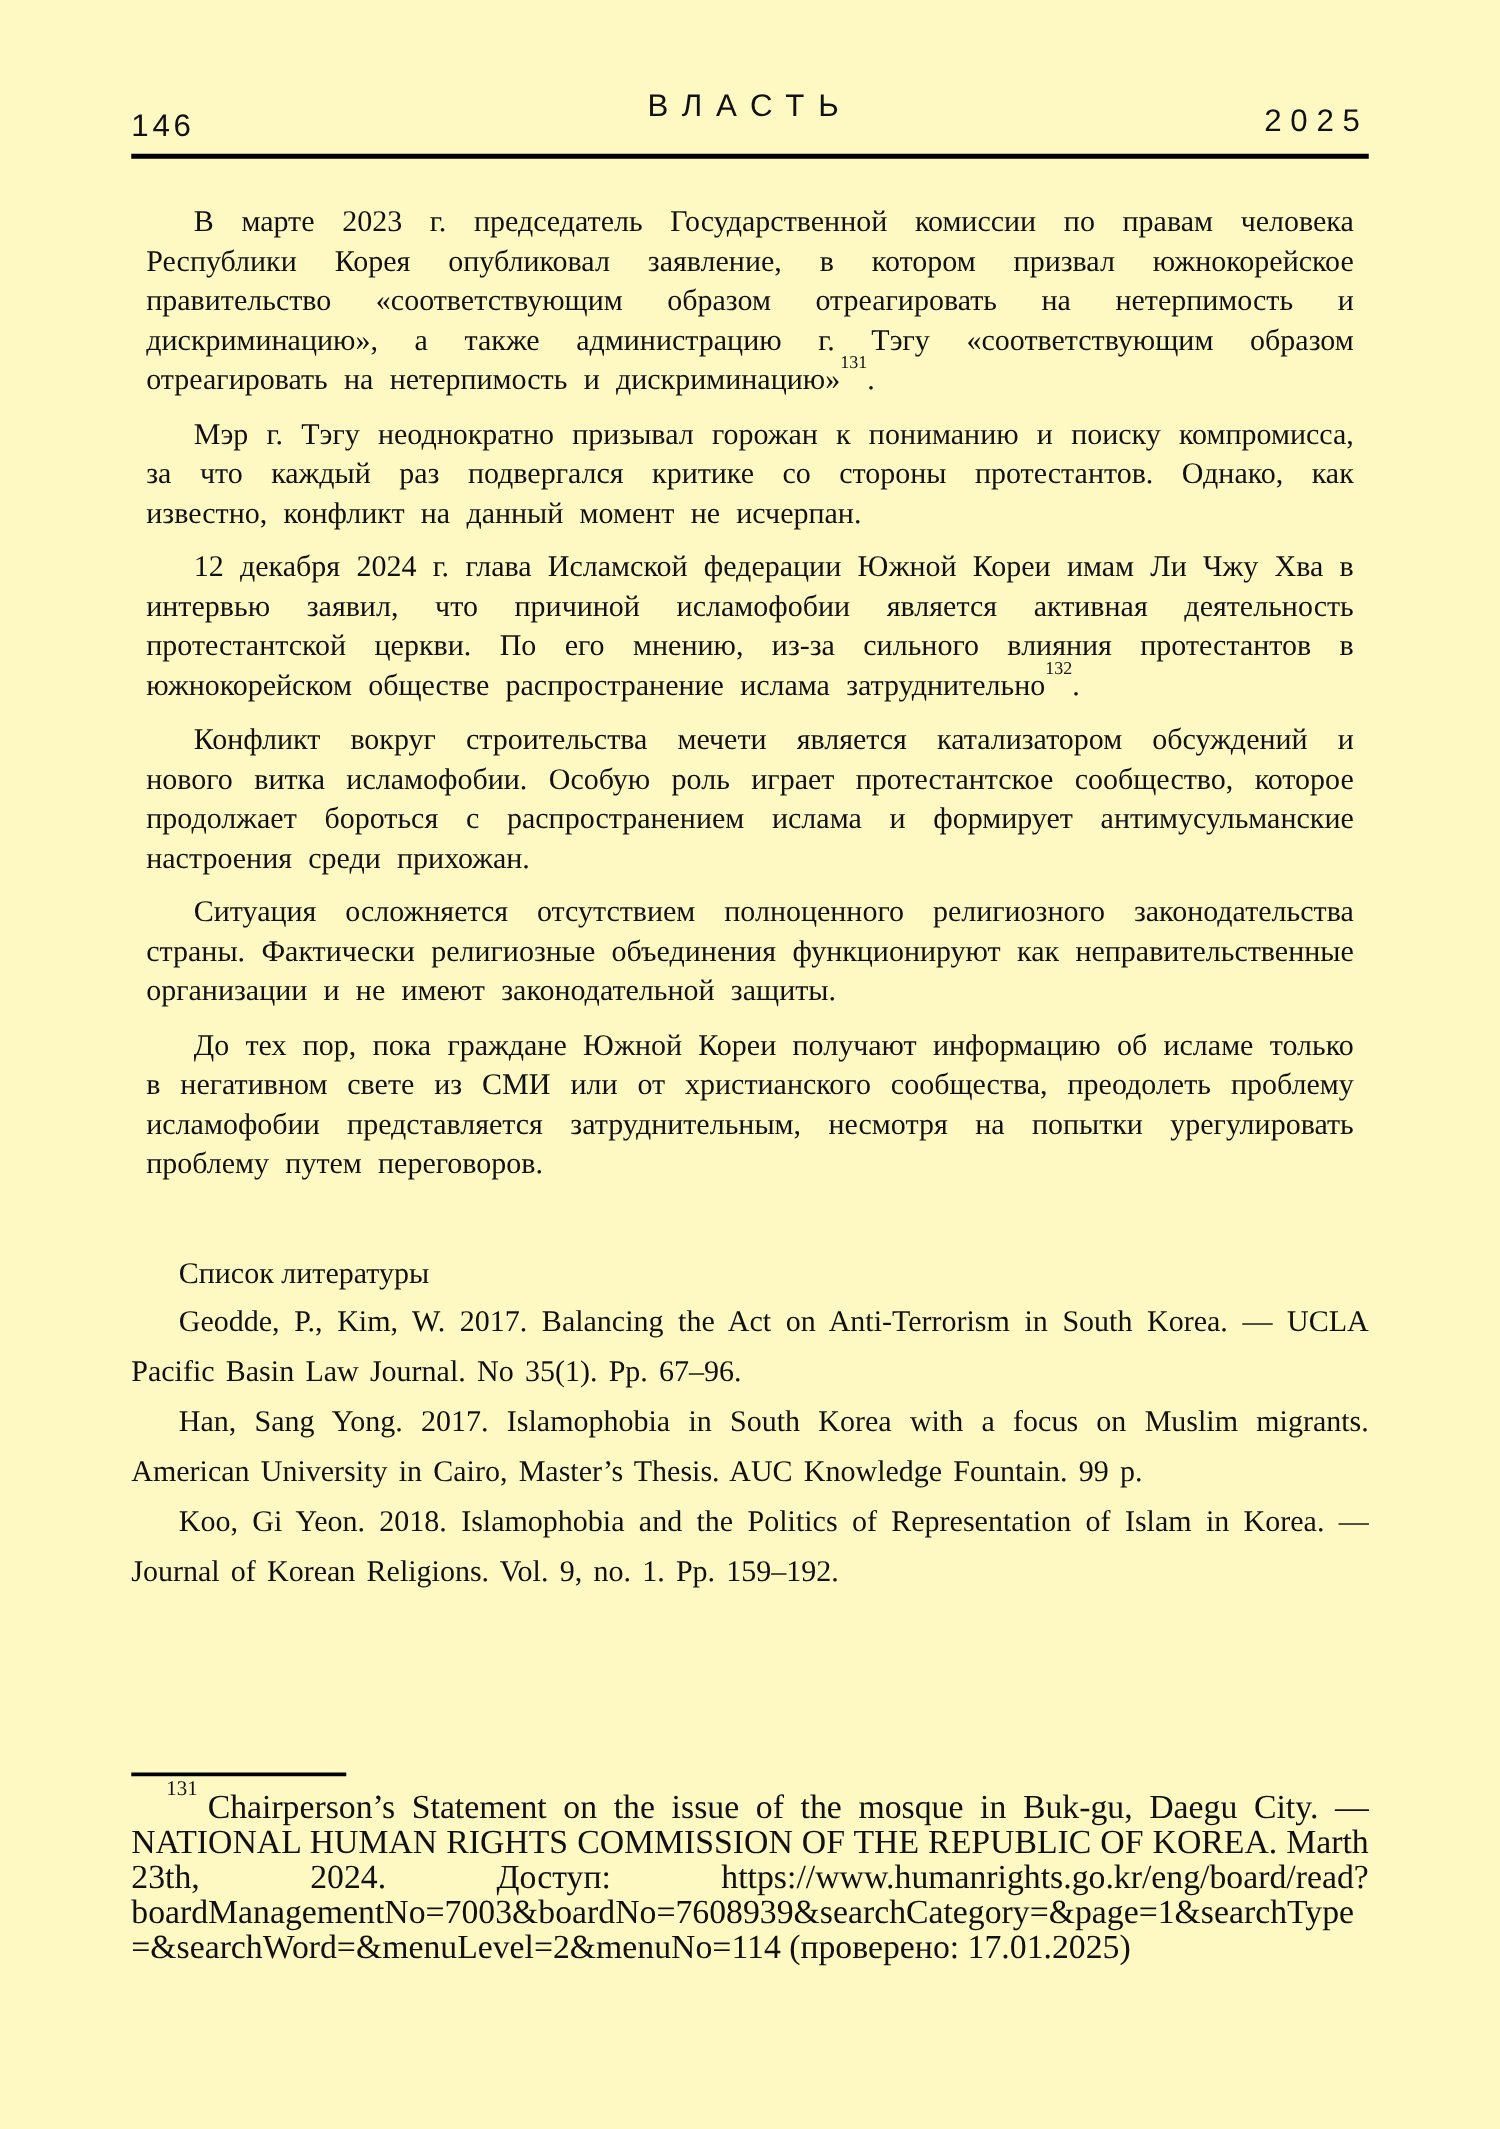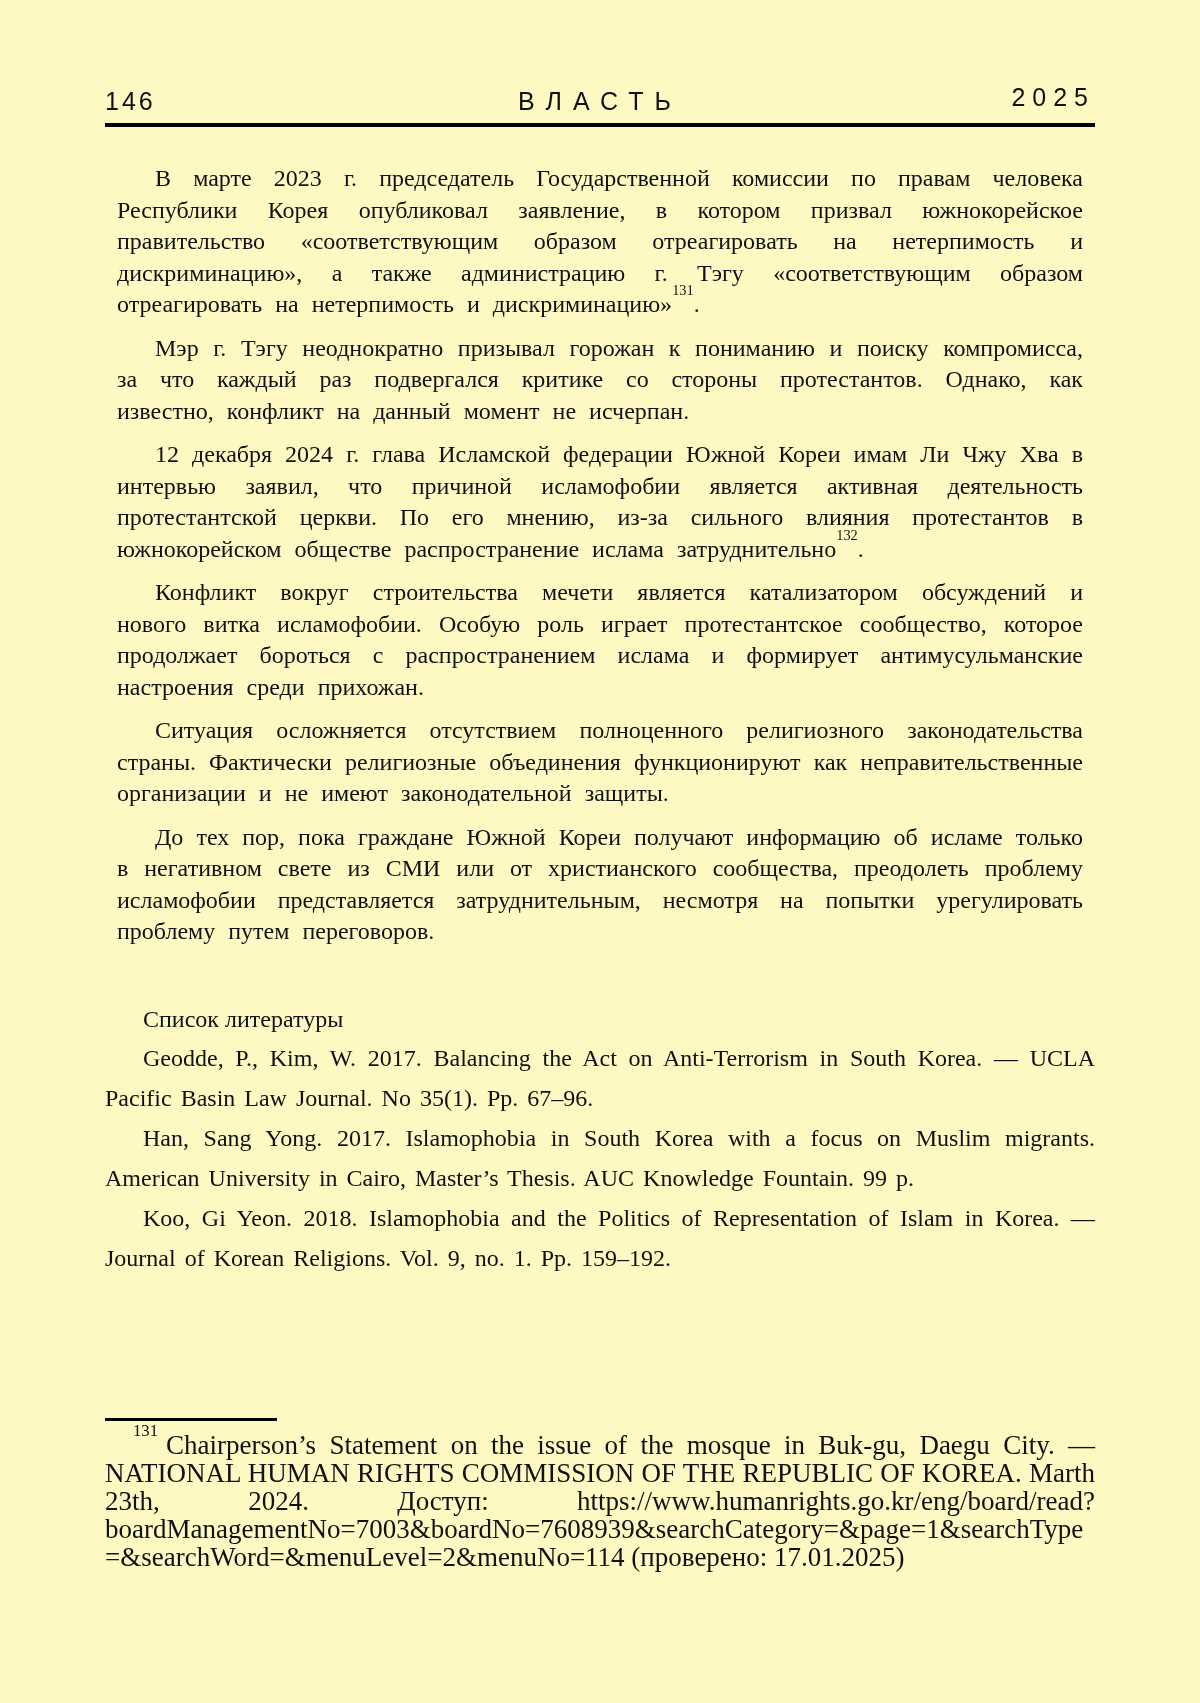--- a/index.html
+++ b/index.html
@@ -18,21 +18,21 @@
   
   .hdr {
     position: relative;
     font-family: "Liberation Sans", sans-serif;
     font-size: 25px;
     font-weight: 400;
     height: 30px;
     color: #111111;
   }
   .hdr-num  { position: absolute; left: 0; bottom: 0; letter-spacing: 3px; }
-  .hdr-title{ position: absolute; left: 50%; bottom: 0; transform: translateX(-50%); letter-spacing: 11px; }
+  .hdr-title{ position: absolute; left: 50%; bottom: 16px; transform: translateX(-50%); letter-spacing: 11px; }
   .hdr-year { position: absolute; right: 0; bottom: 4px; letter-spacing: 7px; }
   .hdr-rule { border-top: 4px solid #000000; margin-top: 7px; }
 
   
   .body-text { margin-top: 36px; }
   .para {
     margin: 12px;
     text-indent: 38px;
     text-align: justify;
     font-size: 24px;

